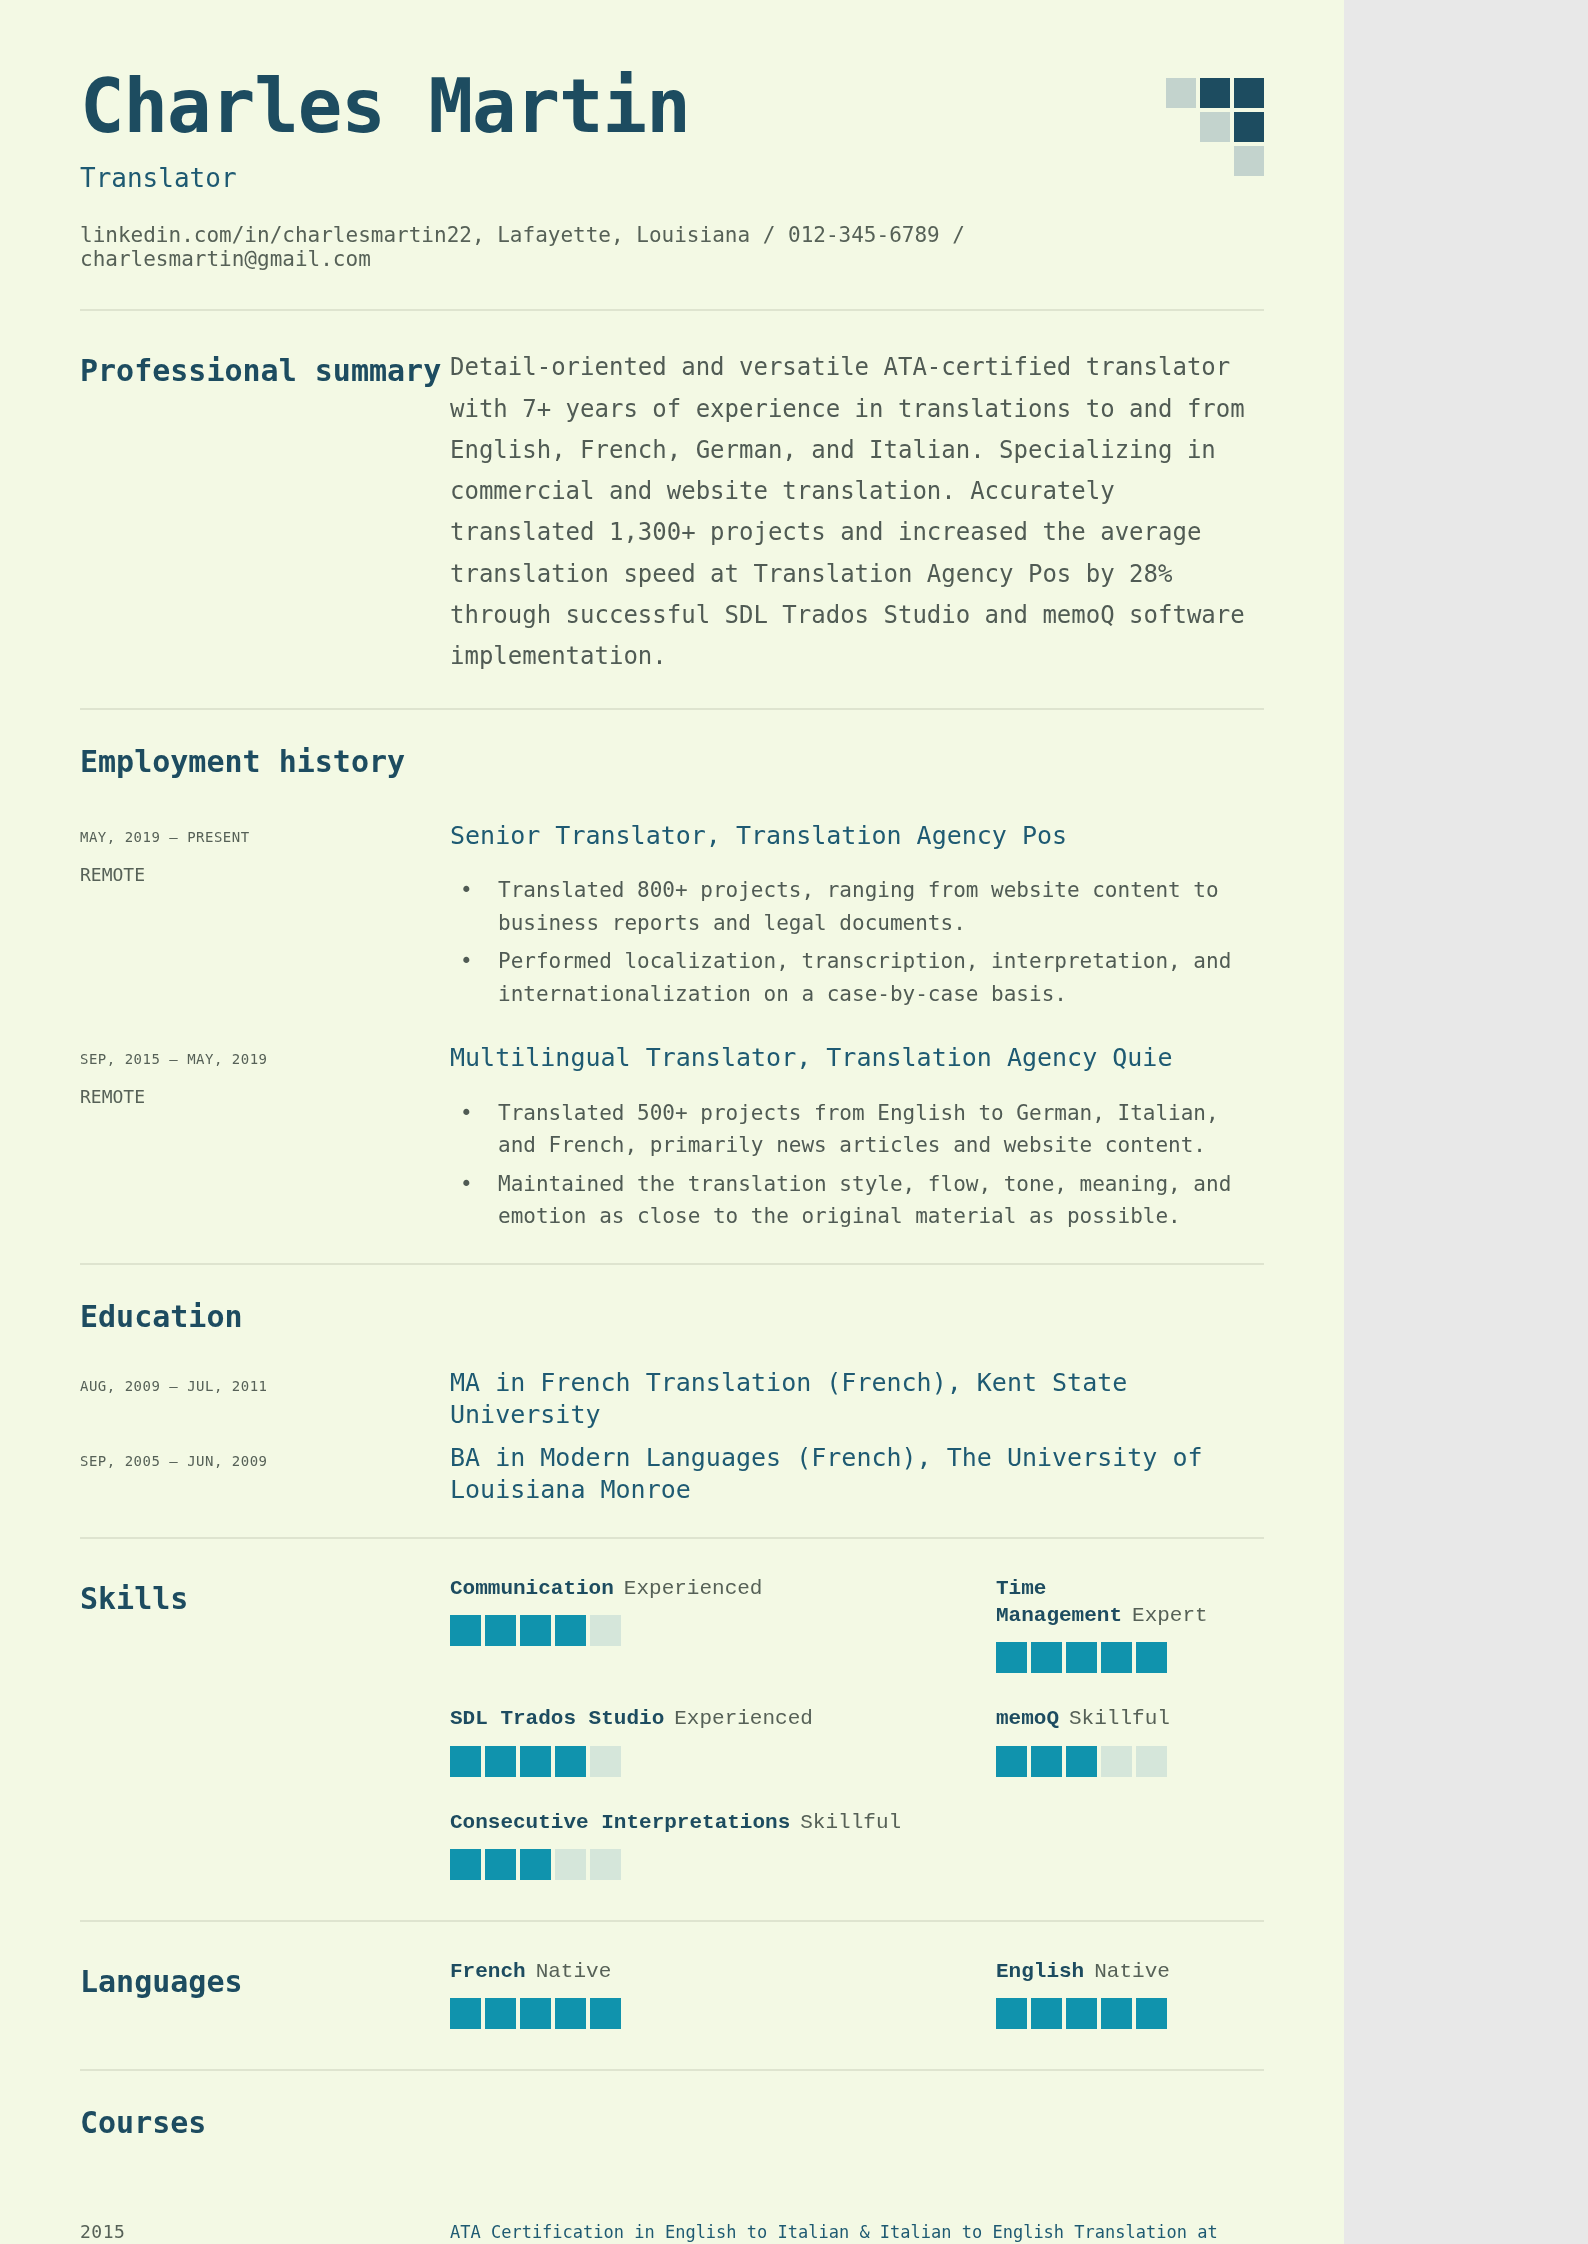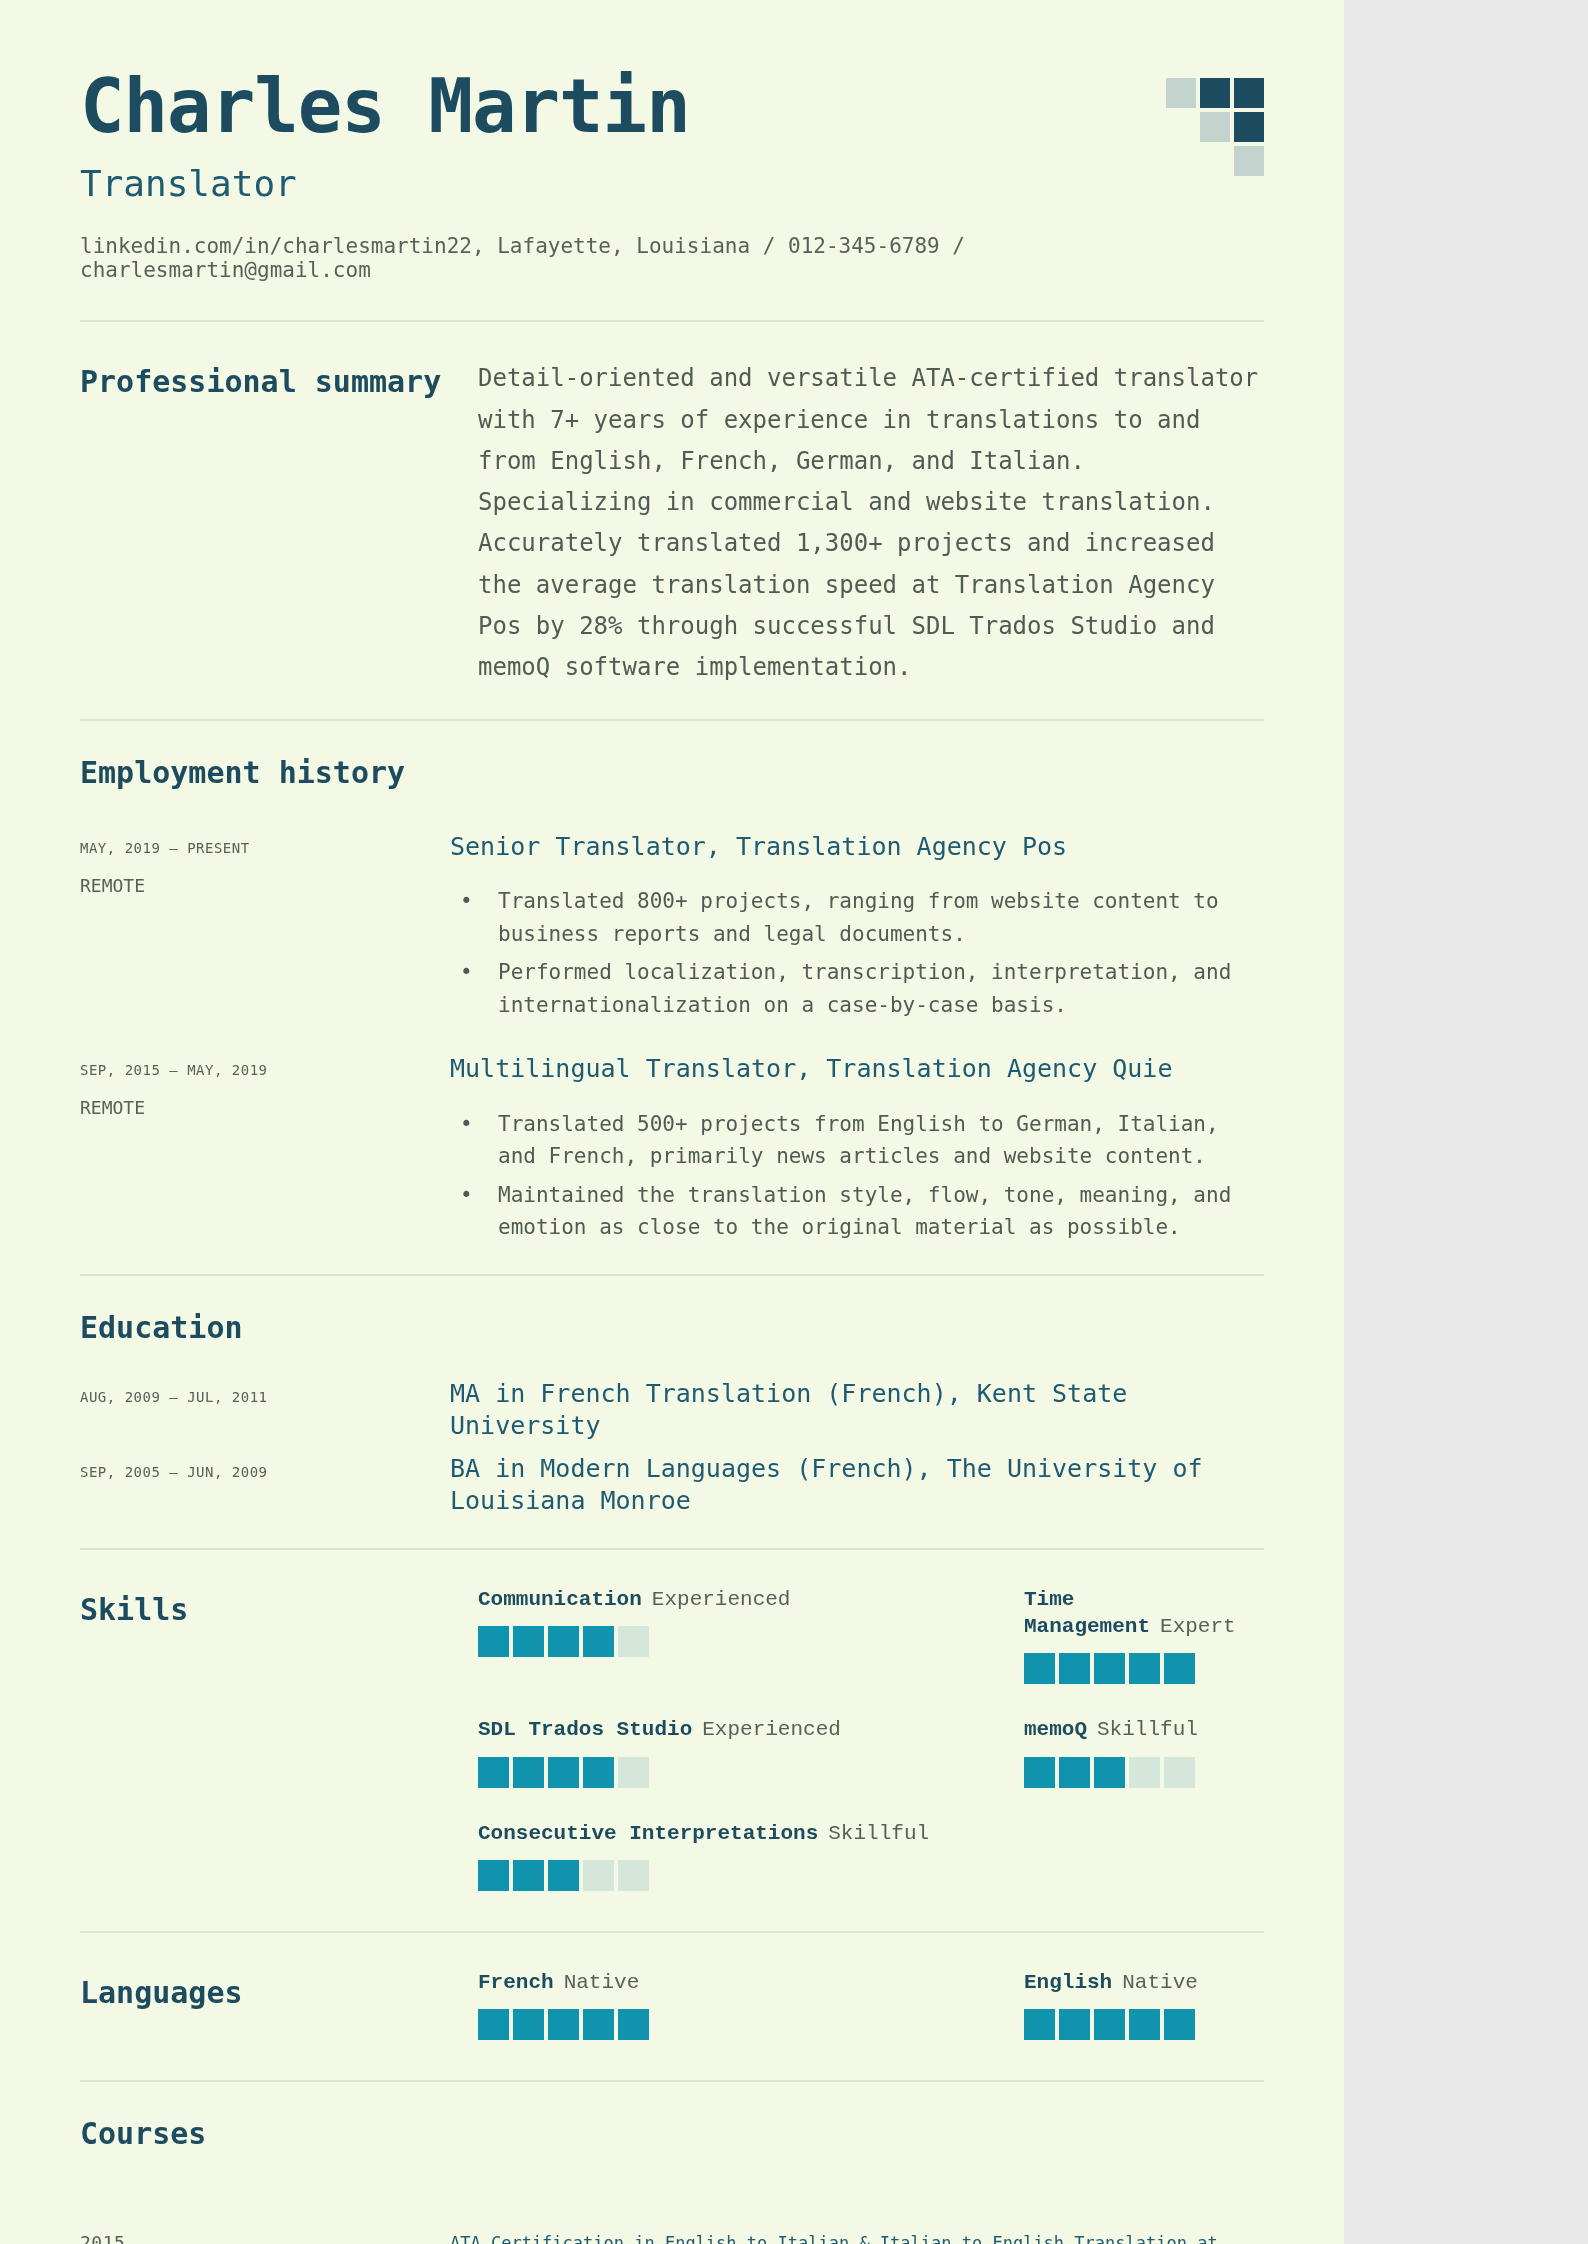--- a/index.html
+++ b/index.html
@@ -10,30 +10,30 @@
   *{box-sizing:border-box; margin:0; padding:0;}
   html,body{background:#e8e8e8;}
   .page{
     width:1344px; height:2244px; background:var(--background);
     font-family:"DejaVu Sans Mono", monospace;
     padding:56px 80px; position:relative; overflow:hidden;
   }
   
   .header{position:relative; padding-top:10px;}
   .name{font-size:74px; font-weight:bold; color:var(--heading-teal); line-height:1.1; letter-spacing:-1px;}
-  .subtitle{font-size:36px; color:var(--title-teal); margin-top:16px;}
+  .subtitle{font-size:26px; color:var(--title-teal); margin-top:16px;}
   .contact{font-size:21px; color:var(--muted-gray); margin-top:30px; margin-bottom:38px;}
   .logo{position:absolute; top:22px; right:0; display:grid;
         grid-template-columns:repeat(3,30px); grid-auto-rows:30px; gap:4px;}
   .logo .cell{width:30px; height:30px;}
   .logo .cell.dark{background:var(--logo-dark);}
   .logo .cell.light{background:var(--logo-light);}
   .logo .cell.none{background:transparent;}
   
-  .section{border-top:2px solid var(--divider);gap:28px;}
+  .section{border-top:2px solid var(--divider);}
   h2{font-size:30px; font-weight:bold; color:var(--heading-teal); line-height:1.6;}
   .two-col{display:grid; grid-template-columns:370px 1fr; align-items:start;}
   
   .sec-summary{padding:36px 0 30px;}
   .summary-text{font-size:24px; color:var(--body-gray); line-height:1.72;}
   
   .sec-employment{padding:28px 0 24px;}
   .sec-employment h2{margin-bottom:34px;}
   .job{display:grid; grid-template-columns:370px 1fr; align-items:start; margin-top:26px;}
   .job:first-of-type{margin-top:0;}

